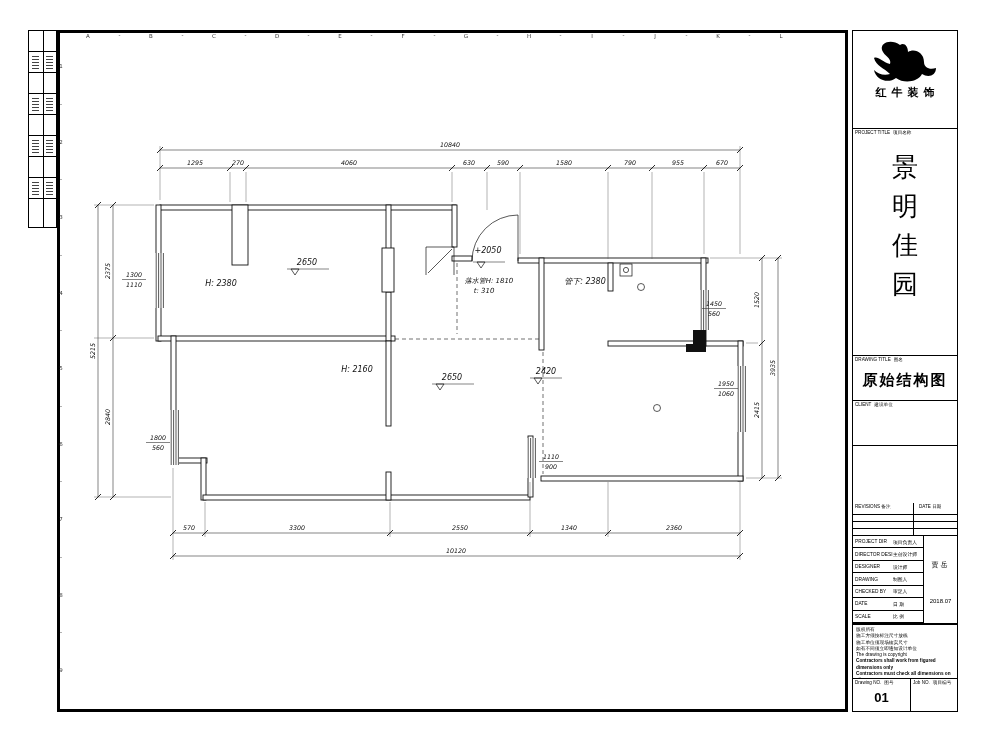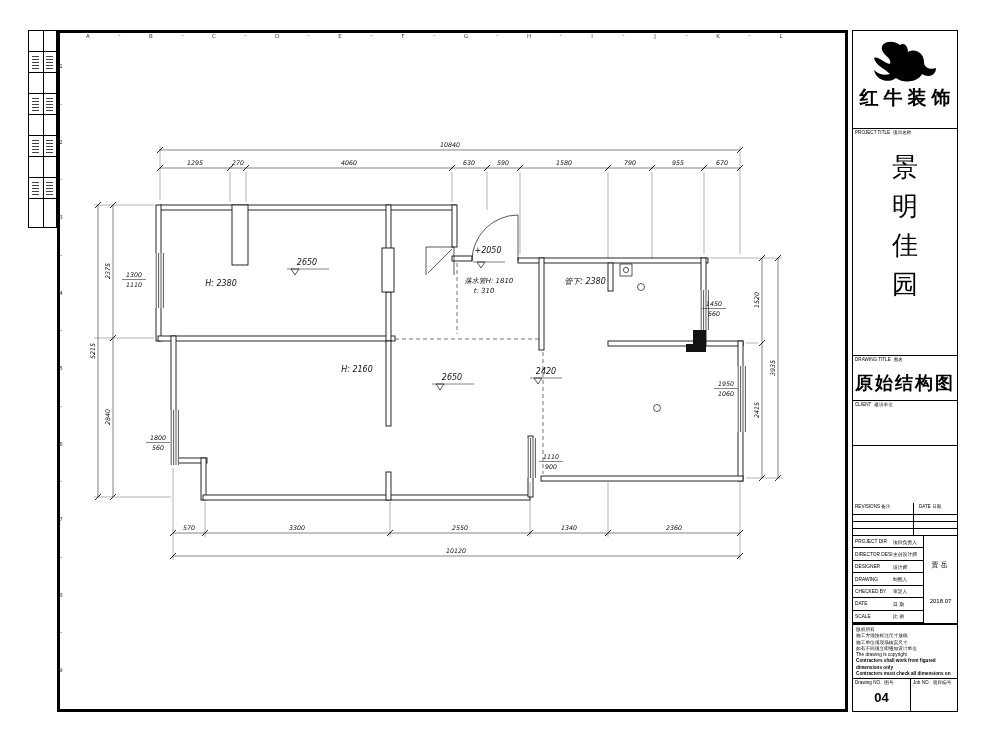--- a/index.html
+++ b/index.html
@@ -23,24 +23,24 @@
   .tick{stroke:#111;stroke-width:0.9;fill:none;}
   .dash{stroke:#333;stroke-width:0.7;fill:none;stroke-dasharray:4 3;}
   text{font-family:"DejaVu Sans",sans-serif;fill:#111;}
   .dim{font-size:6.3px;font-style:italic;text-anchor:middle;}
   .room{font-size:8px;font-style:italic;text-anchor:middle;}
   .gref{font-size:5.5px;fill:#333;text-anchor:middle;font-style:normal;}
   
   .tblock{position:absolute;left:852px;top:30px;width:106px;height:682px;border:1px solid #000;box-sizing:border-box;background:#fff;}
   .tb{position:absolute;left:0;width:100%;box-sizing:border-box;border-bottom:1px solid #000;overflow:hidden;}
   .lab{font-size:4.6px;color:#000;padding:1px 2px;display:flex;gap:3px;white-space:nowrap;}
-  .brand{font-size:19px;font-weight:700;letter-spacing:5px;text-align:center;margin-left:5px;}
+  .brand{font-size:11px;font-weight:700;letter-spacing:5px;text-align:center;margin-left:5px;}
   .vname{display:flex;flex-direction:column;align-items:center;gap:13px;margin-top:18px;}
   .vname span{font-size:26px;line-height:1;}
-  .dtitle{font-size:18px;font-weight:700;letter-spacing:2px;text-align:center;margin-top:8px;}
+  .dtitle{font-size:15px;font-weight:700;letter-spacing:2px;text-align:center;margin-top:8px;}
   .firm{font-size:8.5px;font-weight:600;text-align:center;line-height:1.55;margin-top:3px;white-space:nowrap;transform:scale(.92);transform-origin:center top;}
   .rvhead{display:flex;height:12px;border-bottom:1px solid #000;box-sizing:border-box;}
   .rvhead div{padding:1px 2px;font-size:4.6px;white-space:nowrap;}
   .rvrow{height:7px;border-bottom:1px solid #000;box-sizing:border-box;}
   .rvdiv{position:absolute;left:60px;top:0;width:1px;height:100%;background:#000;}
   .prow{height:12.45px;border-bottom:1px solid #000;box-sizing:border-box;display:flex;align-items:center;gap:2px;padding:0 2px;font-size:4.8px;white-space:nowrap;}
   .prow .en{width:36px;}
   .vals{position:absolute;right:0;top:0;width:34px;height:100%;border-left:1px solid #000;box-sizing:border-box;}
   .vals .v1{position:absolute;top:24px;width:100%;text-align:center;font-size:7px;letter-spacing:2px;}
   .vals .v2{position:absolute;top:62px;width:100%;text-align:center;font-size:6px;}
@@ -410,21 +410,21 @@
       <div class="en-b">Contractors must check all dimensions on site</div>
 
     </div>
 
     <div class="tb" style="top:648px;height:32px;border-bottom:none;">
       <div class="bcell" style="left:0;width:58px;border-right:1px solid #000;">
         <div class="lab">
             <span>Drawing NO.</span>
             <span>图号</span>
           </div>
-        <div class="bnum">04</div>
+        <div class="bnum">01</div>
       </div>
       <div class="bcell" style="left:58px;right:0;">
         <div class="lab">
             <span>Job NO.</span>
             <span>项目编号</span>
           </div>
       </div>
     </div>
 
   </div>

